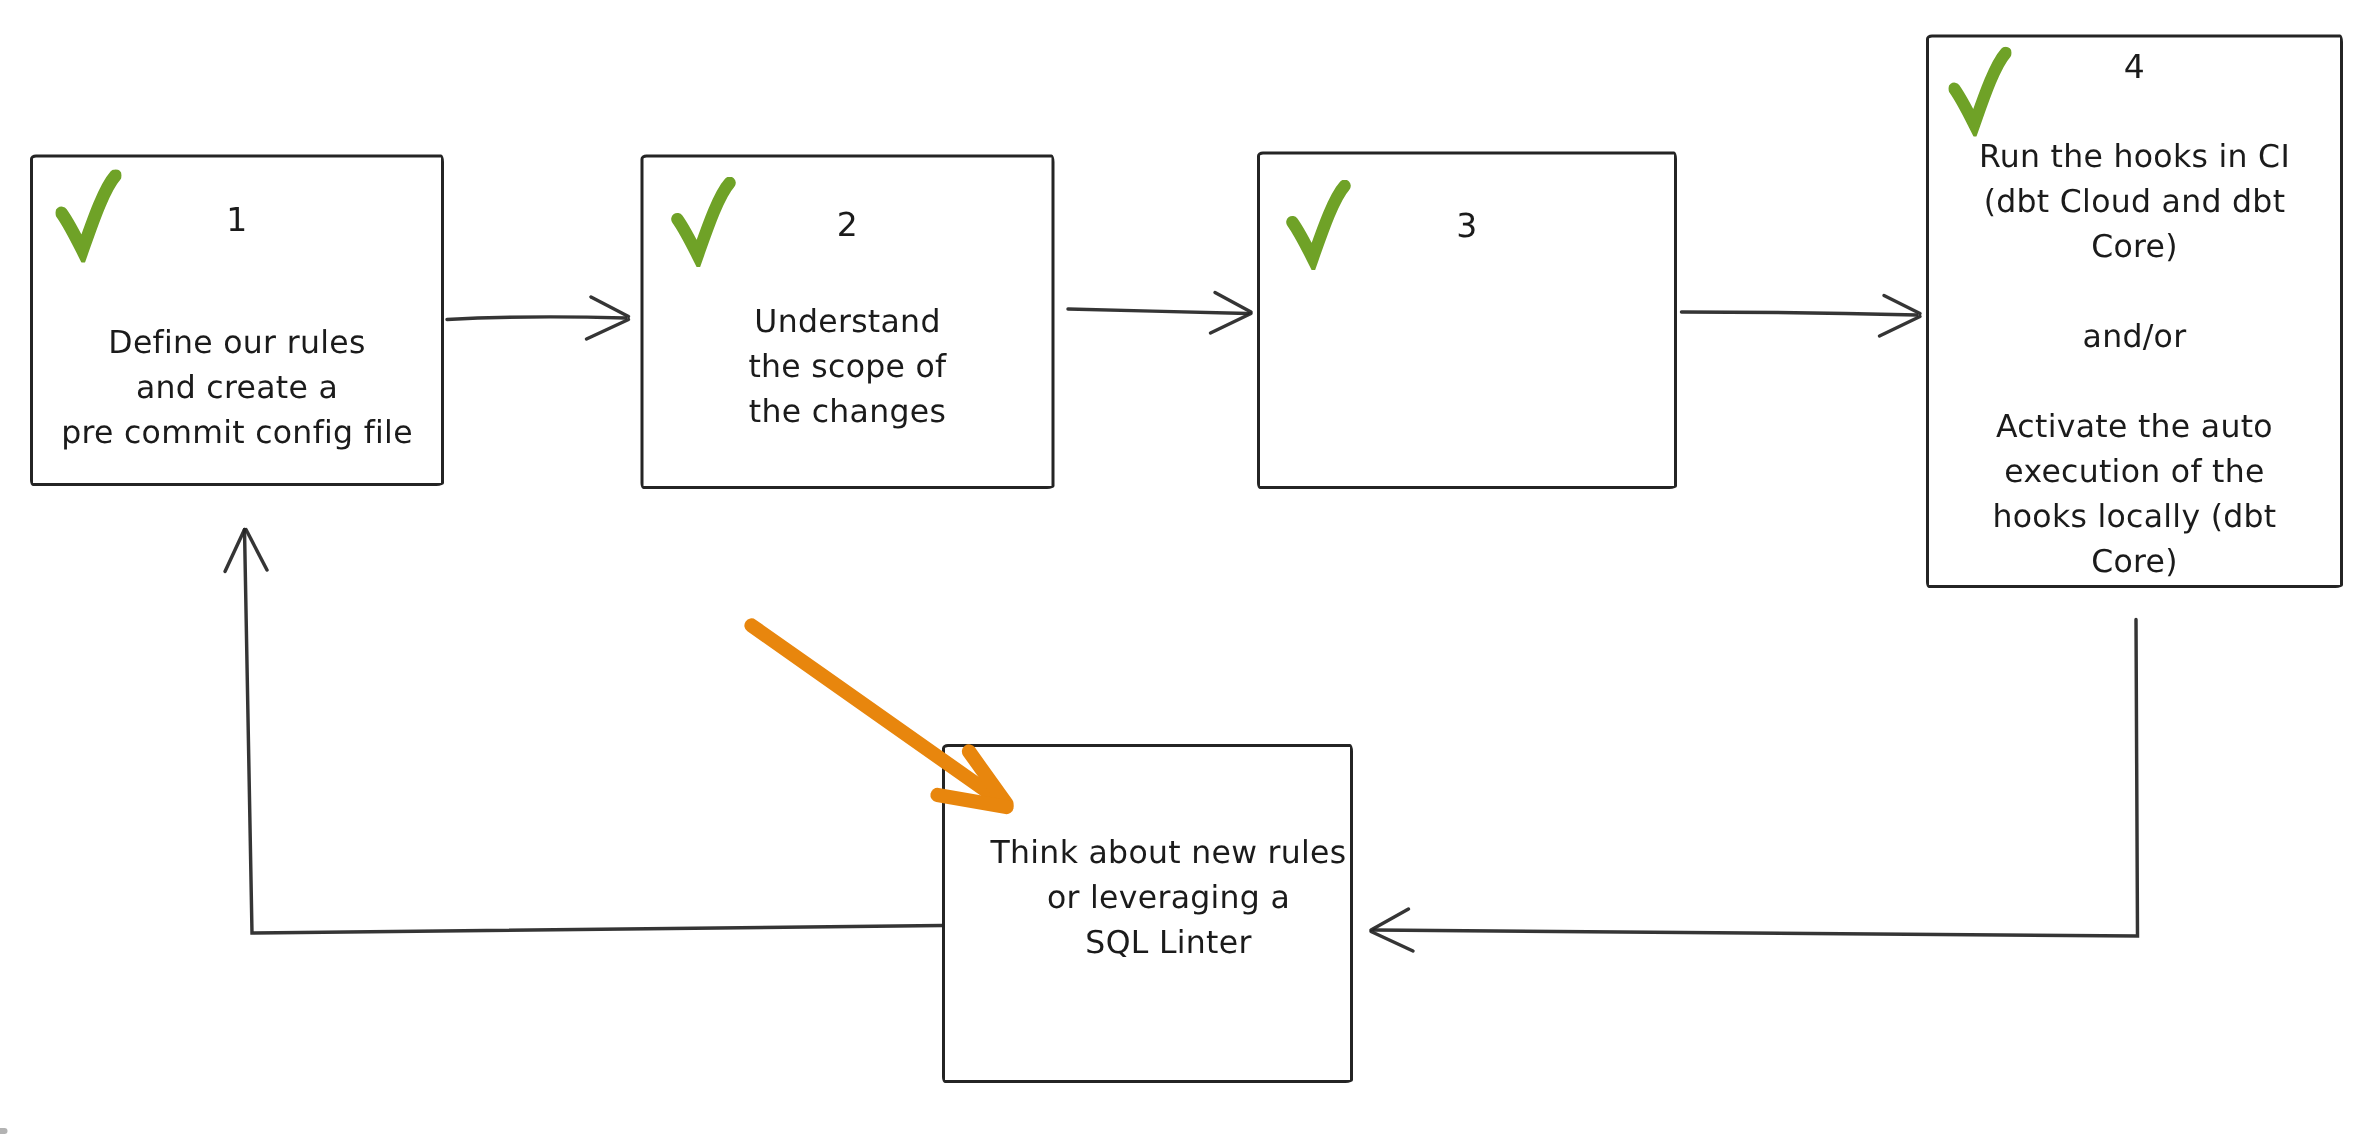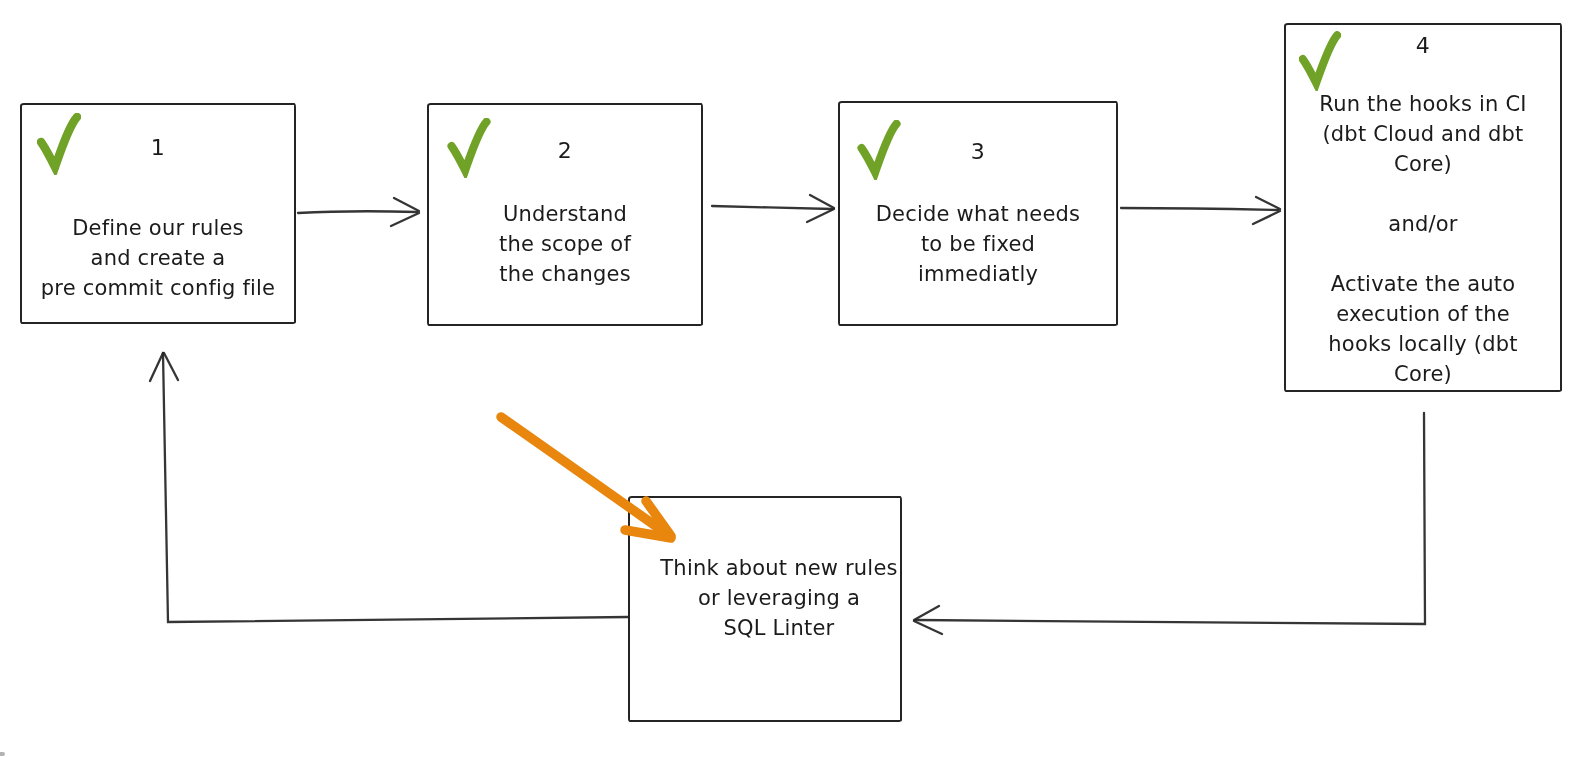--- a/index.html
+++ b/index.html
@@ -92,23 +92,20 @@
     <div class="body" style="top:94px;">Understand
 the scope of
 the changes</div>
   </div>
 
   <div class="node" style="left:838px; top:101px; width:280px; height:225px;">
     <svg class="check" style="left:17px; top:17px;" width="44" height="60" viewBox="0 0 44 62">
       <path d="M4 29 C9 36 14 46 18 54 C24 37 32 13 40 4" style="stroke: var(--check-green); stroke-width:8.5; fill:none; stroke-linecap:round;"></path>
     </svg>
     <div class="num" style="top:36px;">3</div>
-    <div class="body" style="top:96px;">Decide what needs
-to be fixed
-immediatly</div>
   </div>
 
   <div class="node" style="left:1284px; top:23px; width:278px; height:369px;">
     <svg class="check" style="left:13px; top:6px;" width="42" height="60" viewBox="0 0 44 62">
       <path d="M4 29 C9 36 14 46 18 54 C24 37 32 13 40 4" style="stroke: var(--check-green); stroke-width:8.5; fill:none; stroke-linecap:round;"></path>
     </svg>
     <div class="num" style="top:8px;">4</div>
     <div class="body" style="top:64px; font-size:21px;">Run the hooks in CI
 (dbt Cloud and dbt
 Core)

